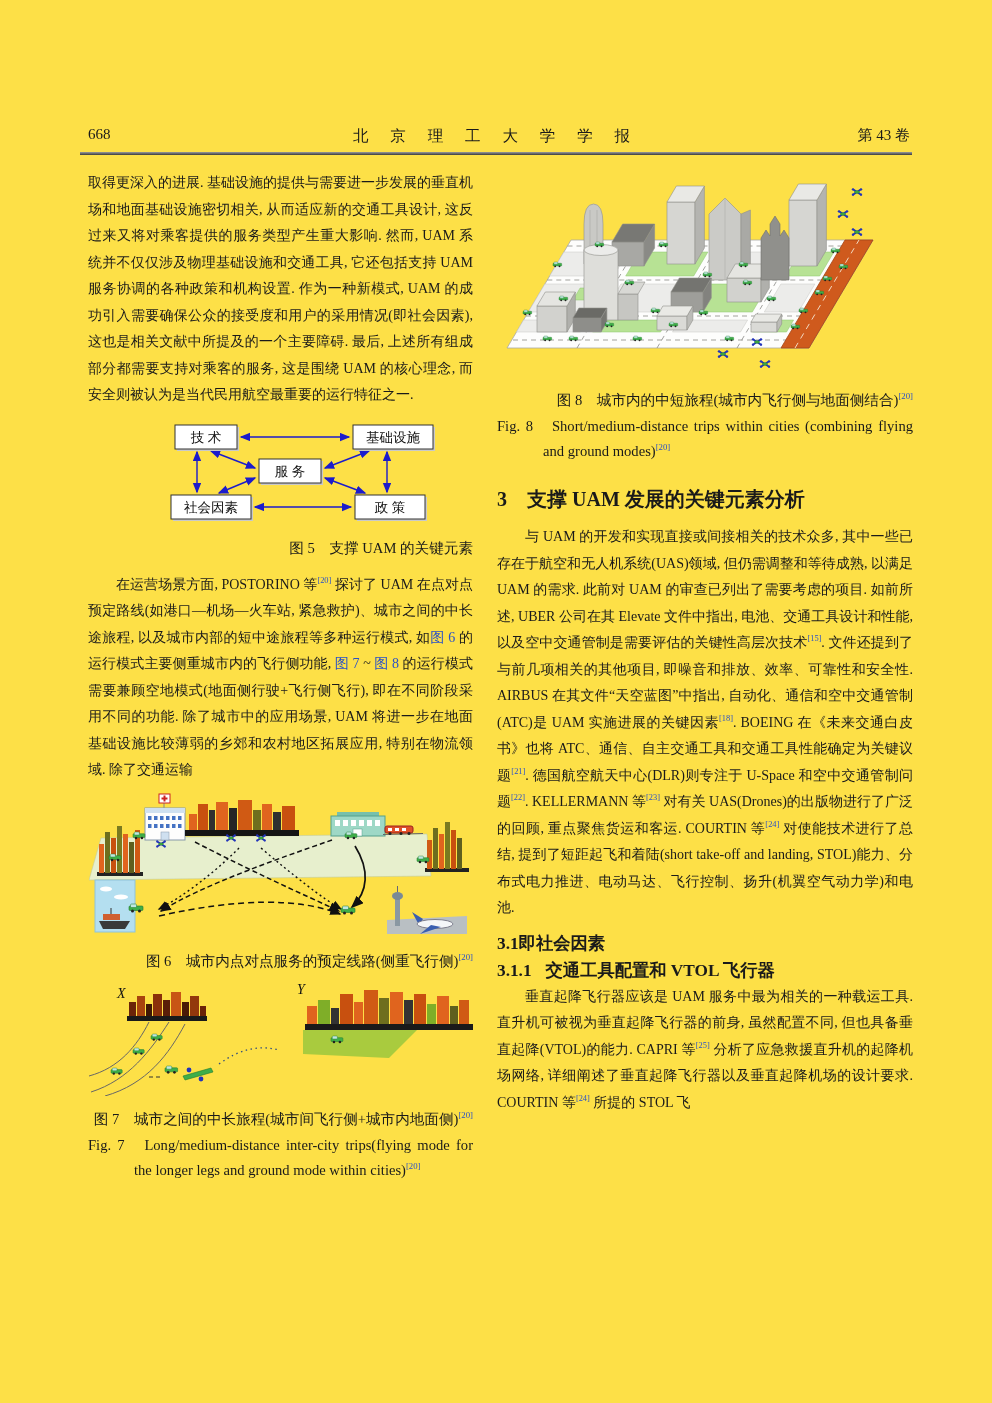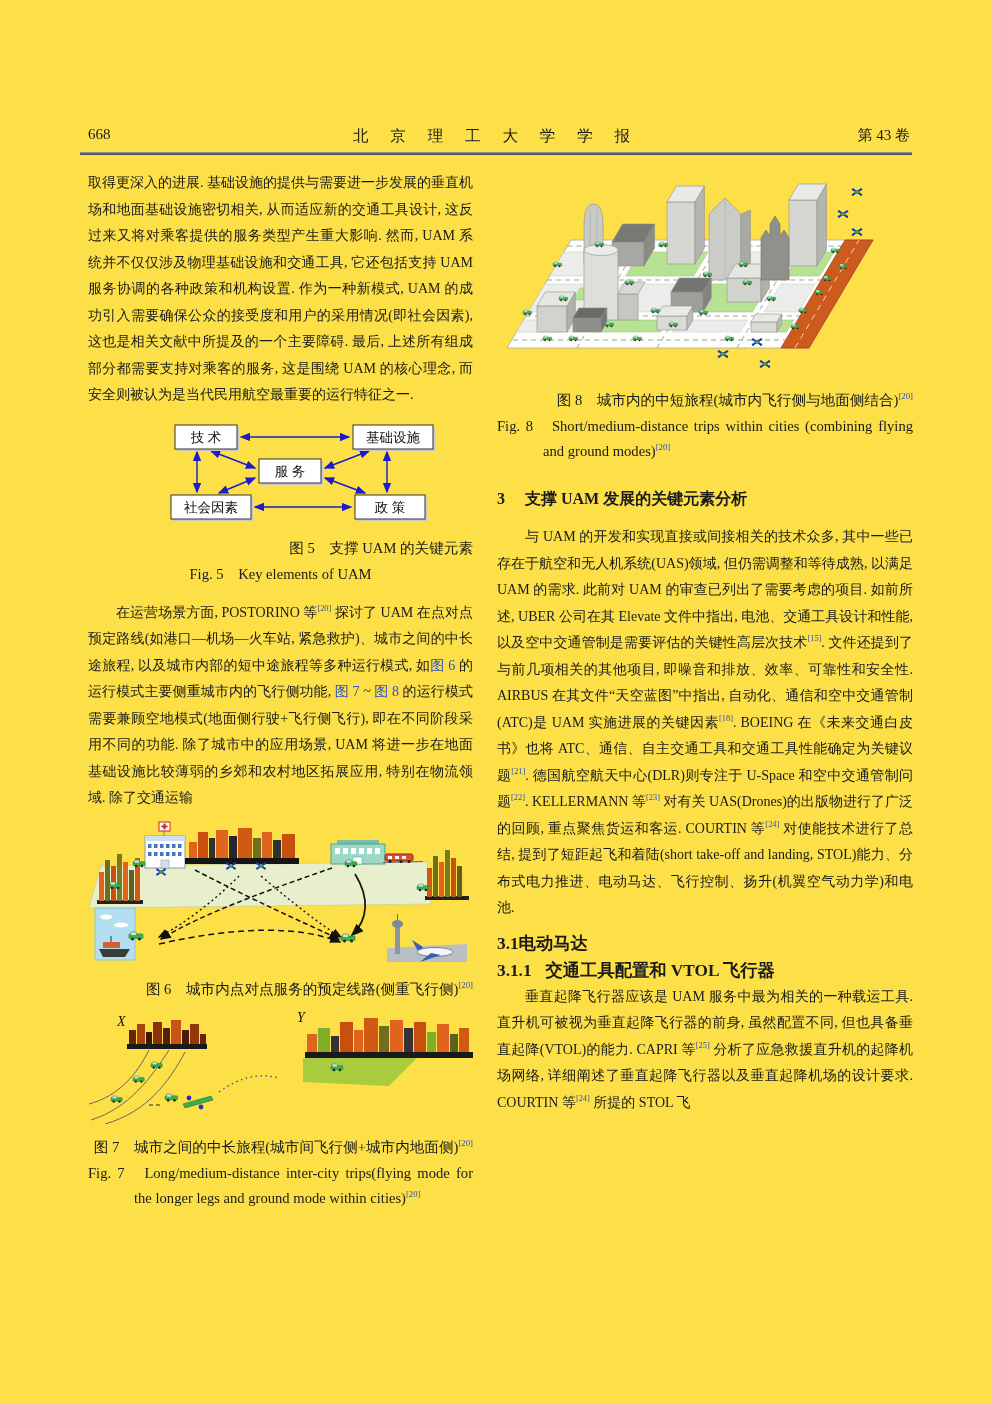--- a/index.html
+++ b/index.html
@@ -16,21 +16,21 @@
   .col-right{left:497px;width:416px;}
   p.body{margin:0;font-size:14px;line-height:26.5px;text-align:justify;}
   p.body.indent{text-indent:2em;}
   sup{font-size:60%;line-height:0;vertical-align:super;}
   .blue{color:#2850c8;}
   
   .cap-zh{margin-top:8px;text-align:right;font-size:14.6px;line-height:22px;}
   .cap-en{margin-top:3px;font-size:14.6px;line-height:25px;text-align:justify;padding-left:46px;text-indent:-46px;}
   .cap-en.center{text-align:center;padding-left:0;text-indent:0;}
   
-  .sec3{margin-top:20px;margin-bottom:4px;font-size:16px;font-weight:bold;line-height:30px;}
+  .sec3{margin-top:20px;margin-bottom:4px;font-size:20px;font-weight:bold;line-height:30px;}
   .sec3 .no{margin-right:20px;}
   .h31{margin-top:8px;font-size:17.3px;font-weight:bold;line-height:27px;}
   .h31 .no{}
   .h311{font-size:17.3px;line-height:27px;font-weight:bold;}
   .h311 .no{margin-right:14px;}
   .figwrap{text-align:right;}
   svg{display:inline-block;}
 </style>
 </head>
 <body>
@@ -97,21 +97,20 @@
             <rect x="222" y="74" width="70" height="24" fill="#fff" stroke="#333"></rect>
           <text x="73" y="20.5" font-size="13.5" text-anchor="middle" fill="#111">技 术</text>
           <text x="260" y="20.5" font-size="13.5" text-anchor="middle" fill="#111">基础设施</text>
           <text x="157" y="54.5" font-size="13.5" text-anchor="middle" fill="#111">服 务</text>
           <text x="78" y="90.5" font-size="13.5" text-anchor="middle" fill="#111">社会因素</text>
           <text x="257" y="90.5" font-size="13.5" text-anchor="middle" fill="#111">政 策</text>
         </g>
       </svg>
     </div>
     <div class="cap-zh">图 5　支撑 UAM 的关键元素</div>
-    <div class="cap-en center">Fig. 5　Key elements of UAM</div>
 
     <p class="body indent" style="margin-top:13px;"><span>在运营场景方面, POSTORINO 等</span><sup class="blue">[20]</sup><span> 探讨了 UAM 在点对点预定路线(如港口—机场—火车站, 紧急救护)、城市之间的中长途旅程, 以及城市内部的短中途旅程等多种运行模式, 如</span><span class="blue">图 6</span><span> 的运行模式主要侧重城市内的飞行侧功能, </span><span class="blue">图 7</span><span> ~ </span><span class="blue">图 8</span><span> 的运行模式需要兼顾空地模式(地面侧行驶+飞行侧飞行), 即在不同阶段采用不同的功能. 除了城市中的应用场景, UAM 将进一步在地面基础设施比较薄弱的乡郊和农村地区拓展应用, 特别在物流领域. 除了交通运输</span></p>
 
     <div class="figwrap" style="margin-top:4px;">
       <svg width="384" height="150" viewBox="0 0 384 150">
         <polygon points="12,50 338,46 342,88 0,92" fill="#e7efcd" stroke="#c2cd9e" stroke-width="0.6"></polygon>
         <g>
           <rect x="8" y="84" width="46" height="4" fill="#222"></rect>
           <rect x="10" y="56" width="5" height="29" fill="#e0641e"></rect>
             <rect x="16" y="44" width="5" height="41" fill="#6e6e1e"></rect>
@@ -427,21 +426,21 @@
     <div class="cap-zh"><span>图 8　城市内的中短旅程(城市内飞行侧与地面侧结合)</span><sup class="blue">[20]</sup></div>
     <div class="cap-en"><span>Fig. 8　Short/medium-distance trips within cities (combining flying and ground modes)</span><sup class="blue">[20]</sup></div>
 
     <div class="sec3">
       <span class="no">3</span><span>支撑 UAM 发展的关键元素分析</span>
     </div>
 
     <p class="body indent" style="margin-top:10px;"><span>与 UAM 的开发和实现直接或间接相关的技术众多, 其中一些已存在于航空和无人机系统(UAS)领域, 但仍需调整和等待成熟, 以满足 UAM 的需求. 此前对 UAM 的审查已列出了需要考虑的项目. 如前所述, UBER 公司在其 Elevate 文件中指出, 电池、交通工具设计和性能, 以及空中交通管制是需要评估的关键性高层次技术</span><sup class="blue">[15]</sup><span>. 文件还提到了与前几项相关的其他项目, 即噪音和排放、效率、可靠性和安全性. AIRBUS 在其文件“天空蓝图”中指出, 自动化、通信和空中交通管制(ATC)是 UAM 实施进展的关键因素</span><sup class="blue">[18]</sup><span>. BOEING 在《未来交通白皮书》也将 ATC、通信、自主交通工具和交通工具性能确定为关键议题</span><sup class="blue">[21]</sup><span>. 德国航空航天中心(DLR)则专注于 U-Space 和空中交通管制问题</span><sup class="blue">[22]</sup><span>. KELLERMANN 等</span><sup class="blue">[23]</sup><span> 对有关 UAS(Drones)的出版物进行了广泛的回顾, 重点聚焦货运和客运. COURTIN 等</span><sup class="blue">[24]</sup><span> 对使能技术进行了总结, 提到了短距起飞和着陆(short take-off and landing, STOL)能力、分布式电力推进、电动马达、飞行控制、扬升(机翼空气动力学)和电池.</span></p>
 
     <div class="h31">
-      <span class="no">3.1</span><span>电动马达</span>
+      <span class="no">3.1</span><span>即社会因素</span>
     </div>
     <div class="h311">
       <span class="no">3.1.1</span><span>交通工具配置和 VTOL 飞行器</span>
     </div>
 
     <p class="body indent"><span>垂直起降飞行器应该是 UAM 服务中最为相关的一种载运工具. 直升机可被视为垂直起降飞行器的前身, 虽然配置不同, 但也具备垂直起降(VTOL)的能力. CAPRI 等</span><sup class="blue">[25]</sup><span> 分析了应急救援直升机的起降机场网络, 详细阐述了垂直起降飞行器以及垂直起降机场的设计要求. COURTIN 等</span><sup class="blue">[24]</sup><span> 所提的 STOL 飞</span></p>
   </div>
 
 </div>
 

